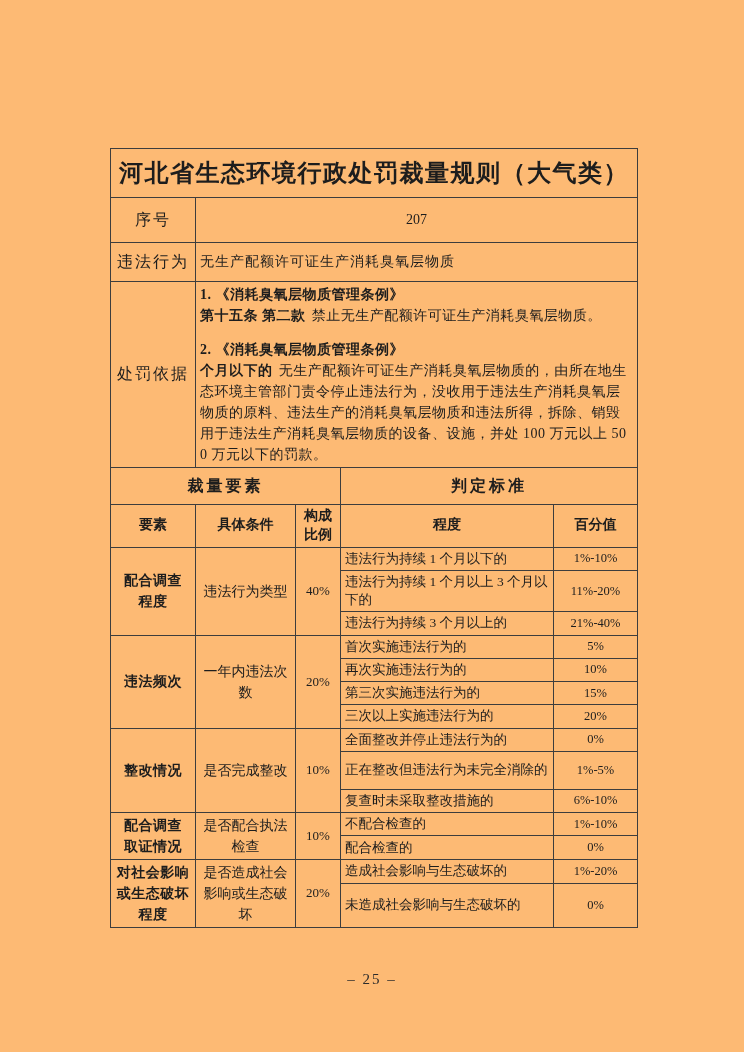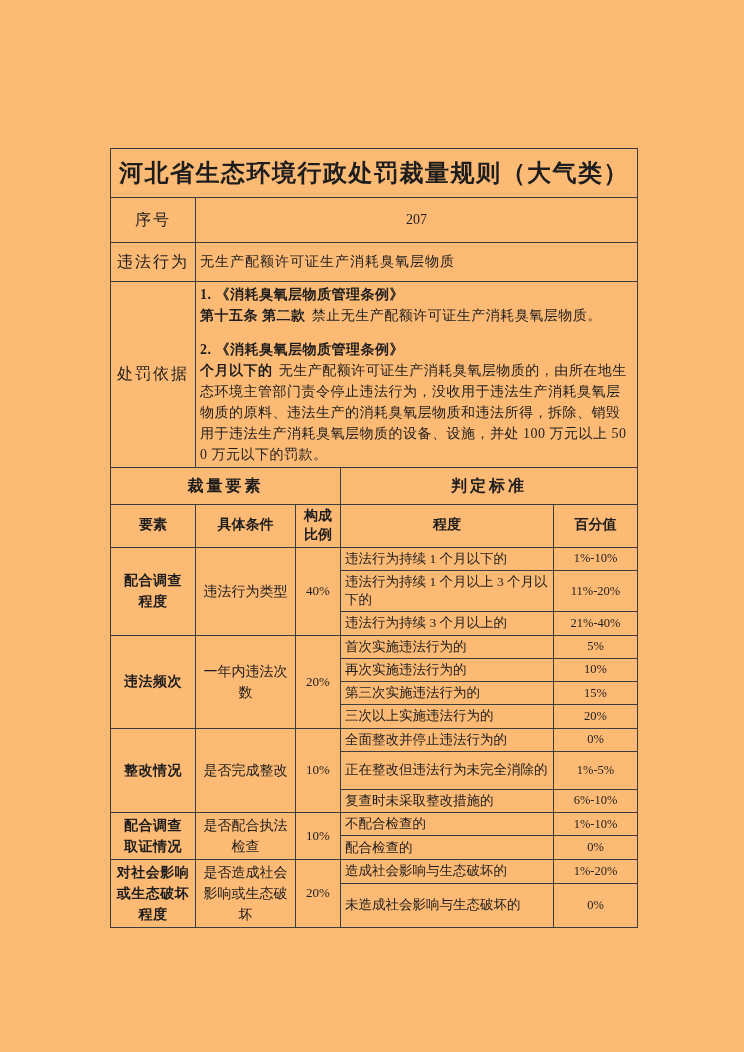--- a/index.html
+++ b/index.html
@@ -178,13 +178,14 @@
       <td class="pct">1%-20%</td>
     </tr>
     <tr class="h43">
       <td class="deg">未造成社会影响与生态破坏的</td>
       <td class="pct">0%</td>
     </tr>
 
   </tbody>
     </table>
 
+  <div class="pageno">– 25 –</div>
 </div>
 
 </body></html>

